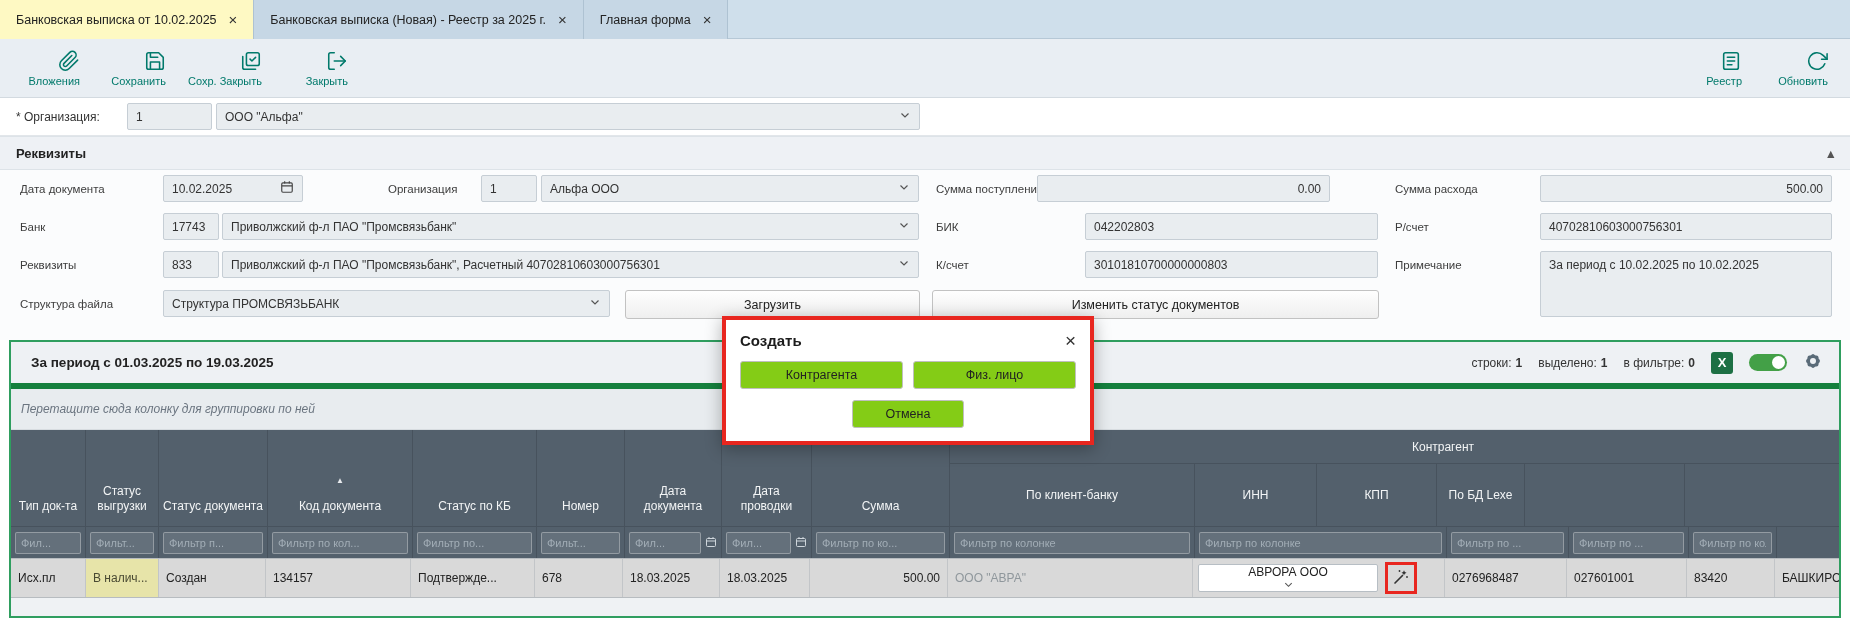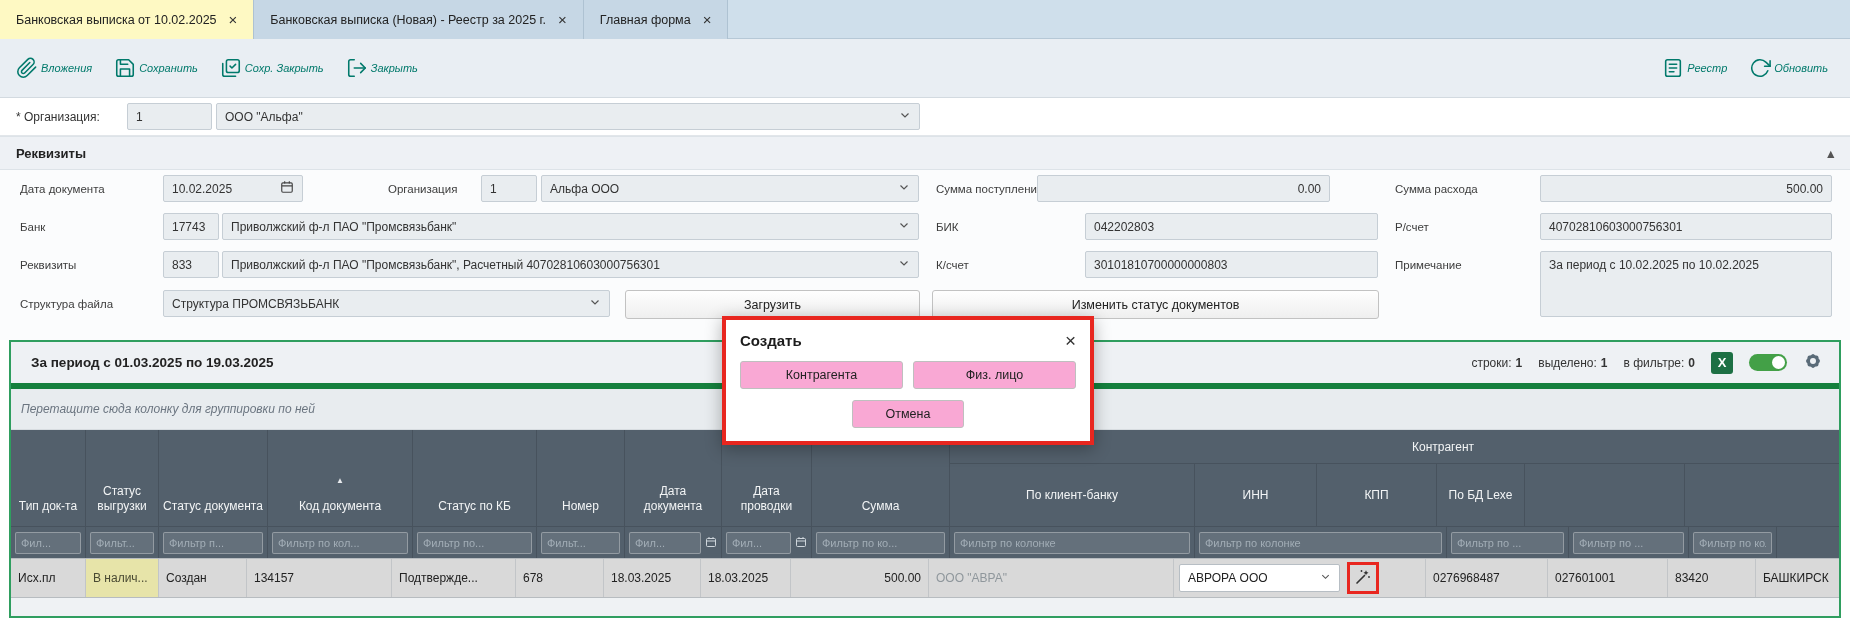--- a/index.html
+++ b/index.html
@@ -13,22 +13,22 @@
   .tab { height:39px; display:flex; align-items:center; gap:12px; padding:0 16px;
          font-size:12.5px; color:#222; background:#c6d7e5; border-right:1px solid #aec2d2; cursor:default; }
   .tab.active { background:#fef9c3; }
   .tab .x { font-size:15px; color:#333; line-height:1; }
 
   
   .toolbar { position:absolute; top:39px; left:0; right:0; height:59px; background:#e9eef3;
              border-bottom:1px solid #d3dae0; display:flex; align-items:center;
              justify-content:space-between; padding:0 22px 0 16px; }
   .tgroup { display:flex; gap:22px; }
-  .tbtn { display:flex; flex-direction:row; align-items:center; gap:3px;
-          color:#00796b; font-size:11px; min-width:64px; cursor:pointer;font-style:italic; }
+  .tbtn { display:flex; flex-direction:column; align-items:flex-end; gap:3px;
+          color:#00796b; font-size:11px; min-width:64px; cursor:pointer; }
   .tbtn svg { display:block; }
 
   
   .orgrow { position:absolute; top:98px; left:0; right:0; height:38px; background:#ffffff;
             border-bottom:1px solid #e2e6ea; display:flex; align-items:center; }
   .orglabel { position:absolute; left:16px; font-size:12px; color:#333; }
   .fbox { position:absolute; height:27px; background:#e9edf0; border:1px solid #c6ced5;
           border-radius:2px; display:flex; align-items:center; padding:0 8px;
           font-size:12px; color:#333; overflow:hidden; white-space:nowrap; }
   .fbox.sel { justify-content:space-between; gap:6px; }
@@ -85,35 +85,35 @@
             font-size:11px; padding:0 5px; outline:none; font-family:"Liberation Sans",sans-serif; }
   .finput::placeholder { color:#a2adb6; }
 
   .drow { background:#d9d9d9; height:40px; border-top:1px solid #b7bcc0; border-bottom:1px solid #b7bcc0; }
   .dcell { flex:0 0 auto; border-right:1px solid #c2c5c8; font-size:12px; color:#222;
            display:flex; align-items:center; padding:0 7px; overflow:hidden; white-space:nowrap; }
   .dcell.yellow { background:#e7e4a9; color:#4a4a33; }
   .dcell.graytext { color:#8f979c; }
   .dcell.num { justify-content:flex-end; }
   .dcell.ov { overflow:visible; padding:0 5px; }
-  .mini-select { width:161px; height:28px; background:#fff; border:1px solid #b7bec4;
+  .mini-select { width:180px; height:28px; background:#fff; border:1px solid #b7bec4;
                  border-radius:2px; display:flex; align-items:center; justify-content:space-between;
-                 padding:0 8px; font-size:12px; color:#222; cursor:pointer; }
+                 padding:0 8px; font-size:12px; color:#222; cursor:pointer;flex-direction:column; }
   .wandwrap { margin-left:7px; border:3px solid #e8261f; display:flex; }
   .wandbtn { width:26px; height:26px; display:flex; align-items:center; justify-content:center;
              cursor:pointer; background:#d9d9d9; }
 
   
   .modal { position:absolute; top:316px; left:722px; width:372px; background:#fff; z-index:40;
            border:4px solid #e8261f; box-shadow:0 4px 16px rgba(0,0,0,0.30); }
   .m-head { display:flex; justify-content:space-between; align-items:center; padding:11px 14px 7px; }
   .m-title { font-size:15px; font-weight:bold; color:#1c1c1c; }
   .m-x { font-size:19px; color:#333; line-height:1; cursor:pointer; }
   .m-btns { display:flex; gap:10px; padding:4px 14px 8px; }
-  .m-btn { flex:1; height:28px; background:#f9a8d4; border:1px solid #bfbfbf; border-radius:3px;
+  .m-btn { flex:1; height:28px; background:#84cc16; border:1px solid #bfbfbf; border-radius:3px;
            font-size:12.5px; color:#222; display:flex; align-items:center; justify-content:center;
            cursor:pointer; }
   .m-cancel-row { display:flex; justify-content:center; padding:3px 0 13px; }
   .m-cancel { flex:none; width:112px; }
 </style>
 </head>
 <body>
 
 <div class="page">
 
@@ -425,21 +425,21 @@
           </div>
         <div class="fcell" style="width:88px">
             <input class="finput" placeholder="Фильтр по колонке" style="">
           </div>
         <div class="fcell" style="width:160px"></div>
       </div>
 
       <div class="drow">
         <div class="dcell" style="width:75px">Исх.пл</div>
         <div class="dcell yellow" style="width:73px">В налич...</div>
-        <div class="dcell" style="width:88px">Создан</div>
+        <div class="dcell" style="width:107px">Создан</div>
         <div class="dcell" style="width:145px">134157</div>
         <div class="dcell" style="width:124px">Подтвержде...</div>
         <div class="dcell" style="width:88px">678</div>
         <div class="dcell" style="width:97px">18.03.2025</div>
         <div class="dcell" style="width:90px">18.03.2025</div>
         <div class="dcell num" style="width:138px">500.00</div>
         <div class="dcell graytext" style="width:245px">ООО "АВРА"</div>
         <div class="dcell ov" style="width:252px">
           <div class="mini-select">
             <span>АВРОРА ООО</span>

